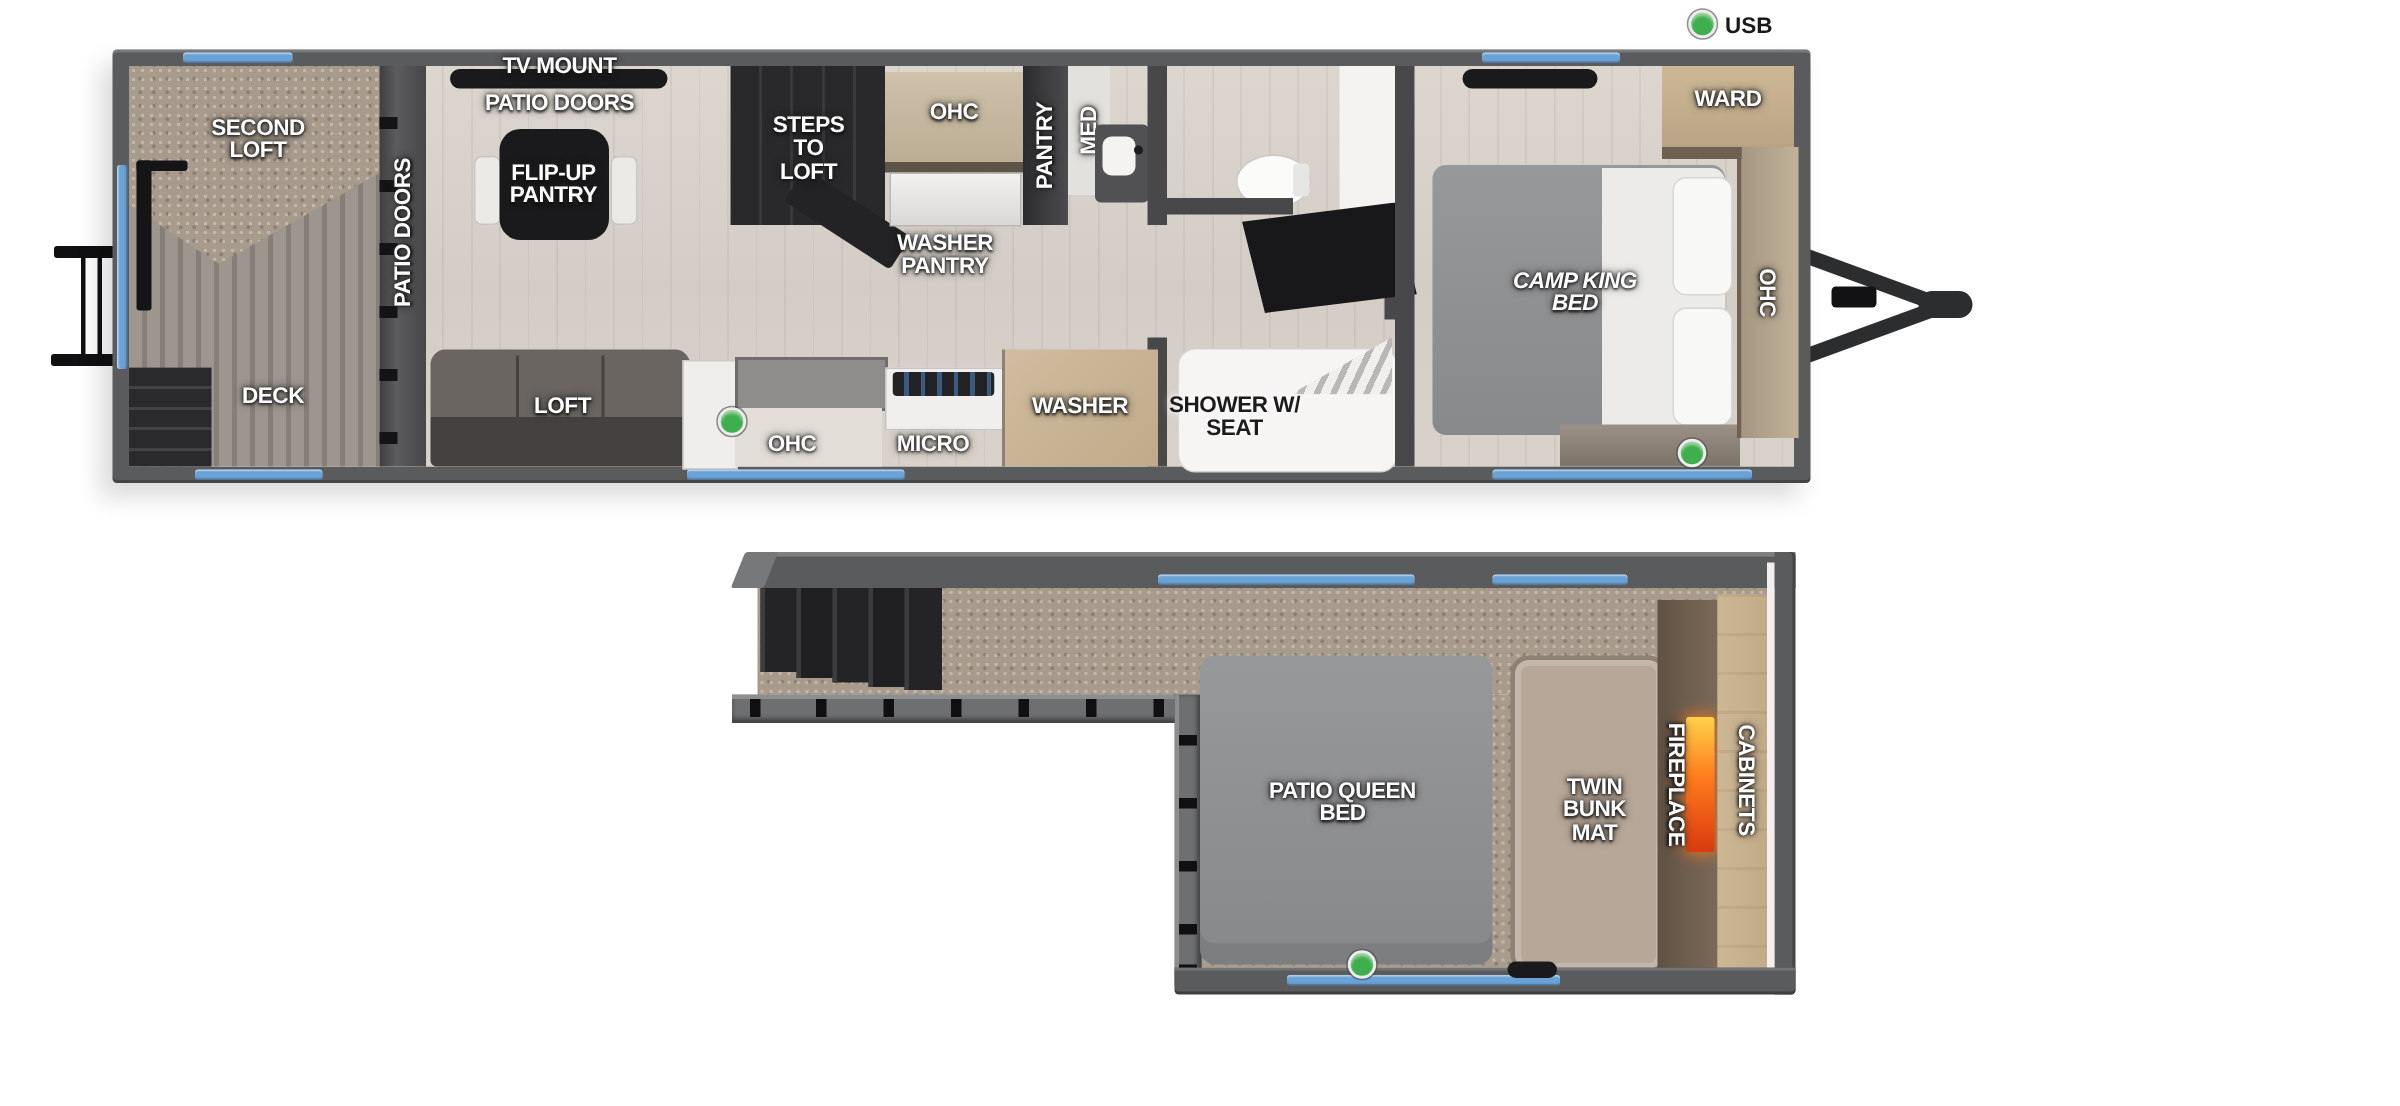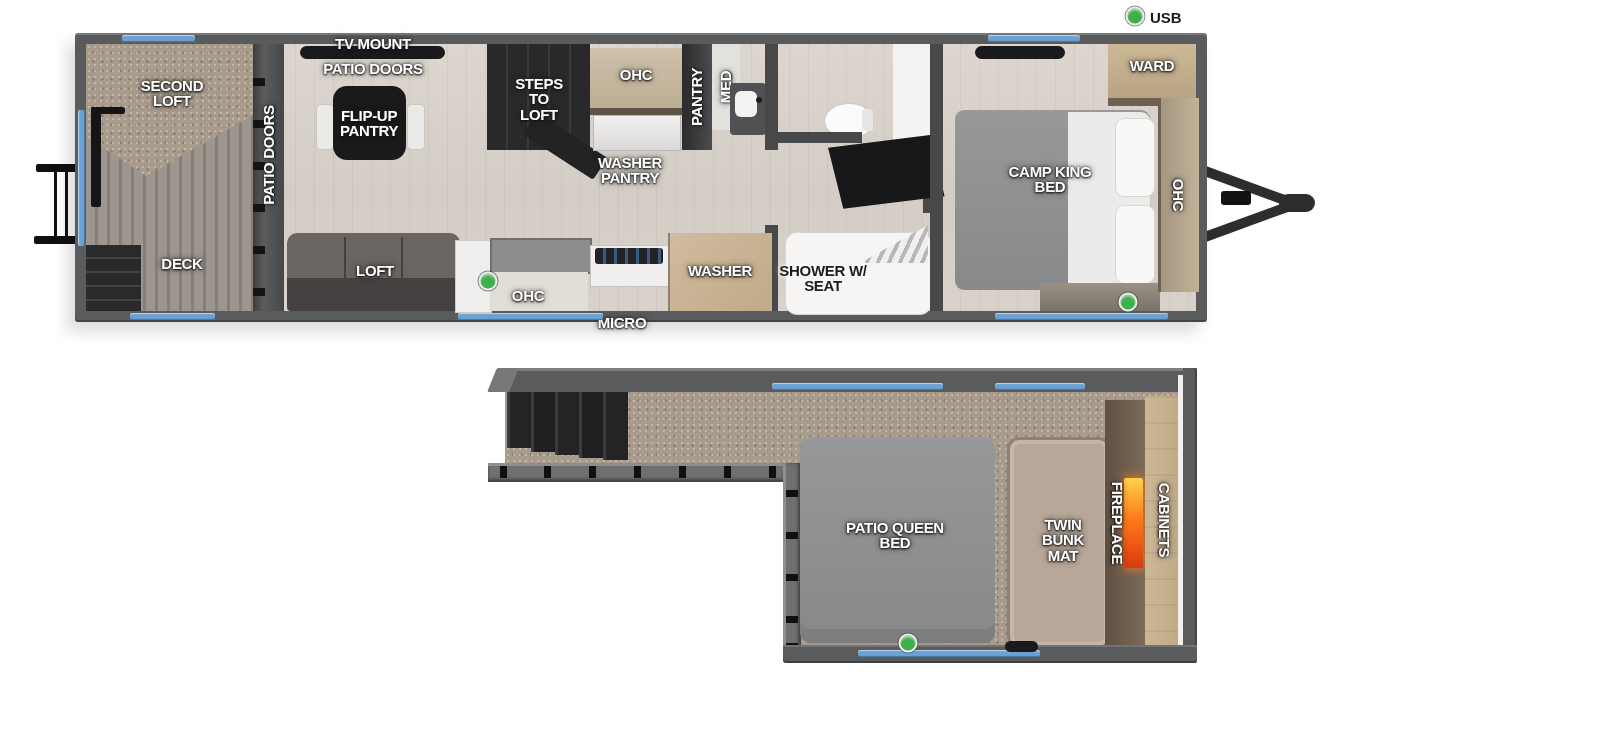--- a/index.html
+++ b/index.html
@@ -123,37 +123,37 @@
     <div class="abs" style="left:710px;top:199px;width:145px;height:81px;background:#f6f5f3;border:1px solid #d5d4d2;border-radius:12px;"></div>
     <div class="abs" style="left:785px;top:192px;width:68px;height:38px;background:repeating-linear-gradient(115deg,#b9b8b6 0 4px,#f0efed 4px 10px);clip-path:polygon(0 100%,100% 0,100% 100%);"></div>
     <div class="lbl dark" style="left:748px;top:245px;width:95px;">SHOWER W/ SEAT</div>
 
     <div class="abs wallpiece" style="left:855px;top:11px;width:13px;height:267px;"></div>
     <div class="abs blackbox" style="left:900px;top:13px;width:90px;height:13px;border-radius:7px;"></div>
     <div class="abs" style="left:880px;top:77px;width:195px;height:180px;background:linear-gradient(180deg,#97989a,#88898b);border-radius:9px;"></div>
     <div class="abs" style="left:993px;top:79px;width:82px;height:176px;background:#ecebe9;border-radius:0 9px 9px 0;"></div>
     <div class="abs" style="left:1040px;top:85px;width:38px;height:77px;background:#f8f8f7;border:1px solid #d6d6d4;border-radius:9px;"></div>
     <div class="abs" style="left:1040px;top:172px;width:38px;height:77px;background:#f8f8f7;border:1px solid #d6d6d4;border-radius:9px;"></div>
-    <div class="lbl" style="left:975px;top:146px;width:92px;">CAMP KING BED</div>
+    <div class="lbl" style="left:975px;top:162px;width:92px;font-style:italic;">CAMP KING BED</div>
     <div class="abs" style="left:965px;top:250px;width:120px;height:28px;background:linear-gradient(180deg,#9b9186,#7b7268);"></div>
     <span class="usb-dot" style="left:1053px;top:269px;"></span>
 
     <div class="abs" style="left:1033px;top:11px;width:88px;height:54px;background:linear-gradient(180deg,#cdb896,#b8a384);border-bottom:8px solid #6e6152;"></div>
     <div class="lbl nowrap" style="left:1077px;top:33px;">WARD</div>
     <div class="abs" style="left:1083px;top:65px;width:38px;height:194px;background:linear-gradient(90deg,#a59681,#c1b299);border-left:3px solid #6e6152;"></div>
     <div class="lbl rotcw" style="left:1103px;top:162px;">OHC</div>
 
     <div class="abs" style="left:380px;top:207px;width:35px;height:71px;background:#efeeec;border:1px solid #cecdcb;"></div>
     <div class="abs" style="left:415px;top:205px;width:98px;height:32px;background:#8e8d8b;border:2px solid #6f6e6c;"></div>
     <div class="abs" style="left:415px;top:239px;width:98px;height:39px;background:#e2ddd6;"></div>
     <span class="usb-dot" style="left:413px;top:248px;"></span>
     <div class="lbl nowrap" style="left:453px;top:263px;">OHC</div>
     <div class="abs" style="left:515px;top:212px;width:78px;height:40px;background:#f0efed;border:1px solid #c5c4c2;"></div>
     <div class="abs" style="left:520px;top:215px;width:68px;height:16px;background:#232325;border-radius:3px;background-image:repeating-linear-gradient(90deg,transparent 0 8px,#3a5a82 8px 11px);"></div>
-    <div class="lbl nowrap" style="left:547px;top:263px;margin-top:27px;">MICRO</div>
+    <div class="lbl nowrap" style="left:547px;top:263px;">MICRO</div>
     <div class="abs tan" style="left:593px;top:200px;width:102px;height:78px;border-left:2px solid #8f8170;"></div>
     <div class="lbl nowrap" style="left:645px;top:238px;">WASHER</div>
 
     <div class="window-h" style="left:47px;top:2px;width:73px;"></div>
     <div class="window-h" style="left:913px;top:2px;width:92px;"></div>
     <div class="window-h" style="left:55px;top:280px;width:85px;"></div>
     <div class="window-h" style="left:383px;top:280px;width:145px;"></div>
     <div class="window-h" style="left:920px;top:280px;width:173px;"></div>
     <div class="window-v" style="left:3px;top:77px;height:136px;"></div>
   </div>

